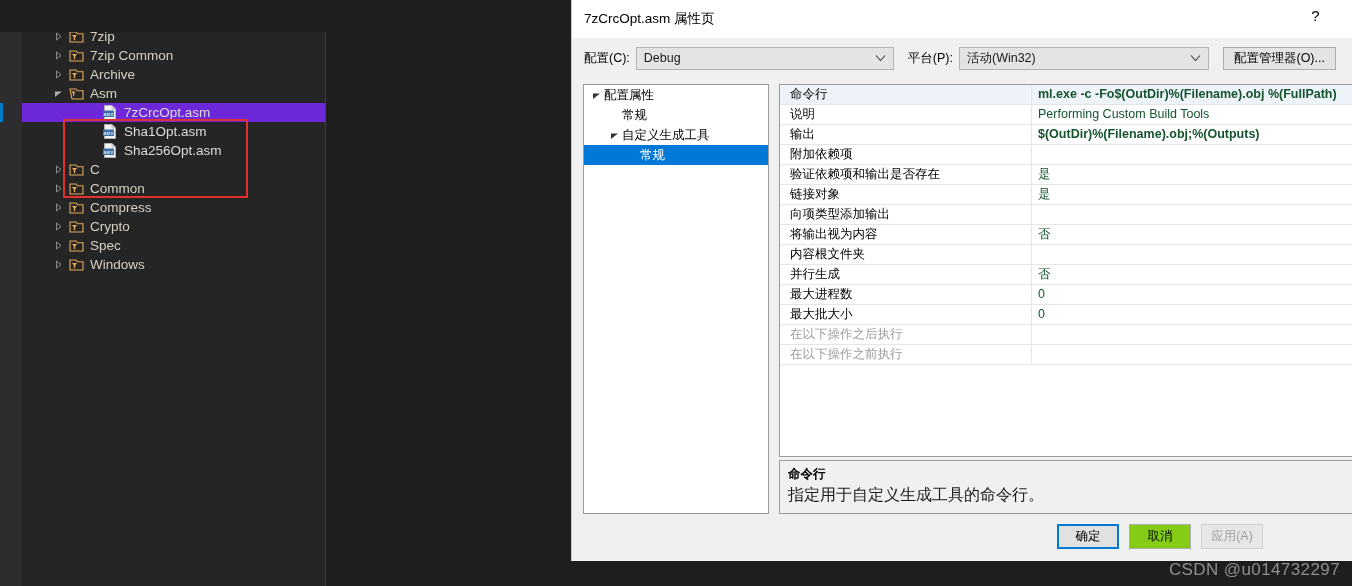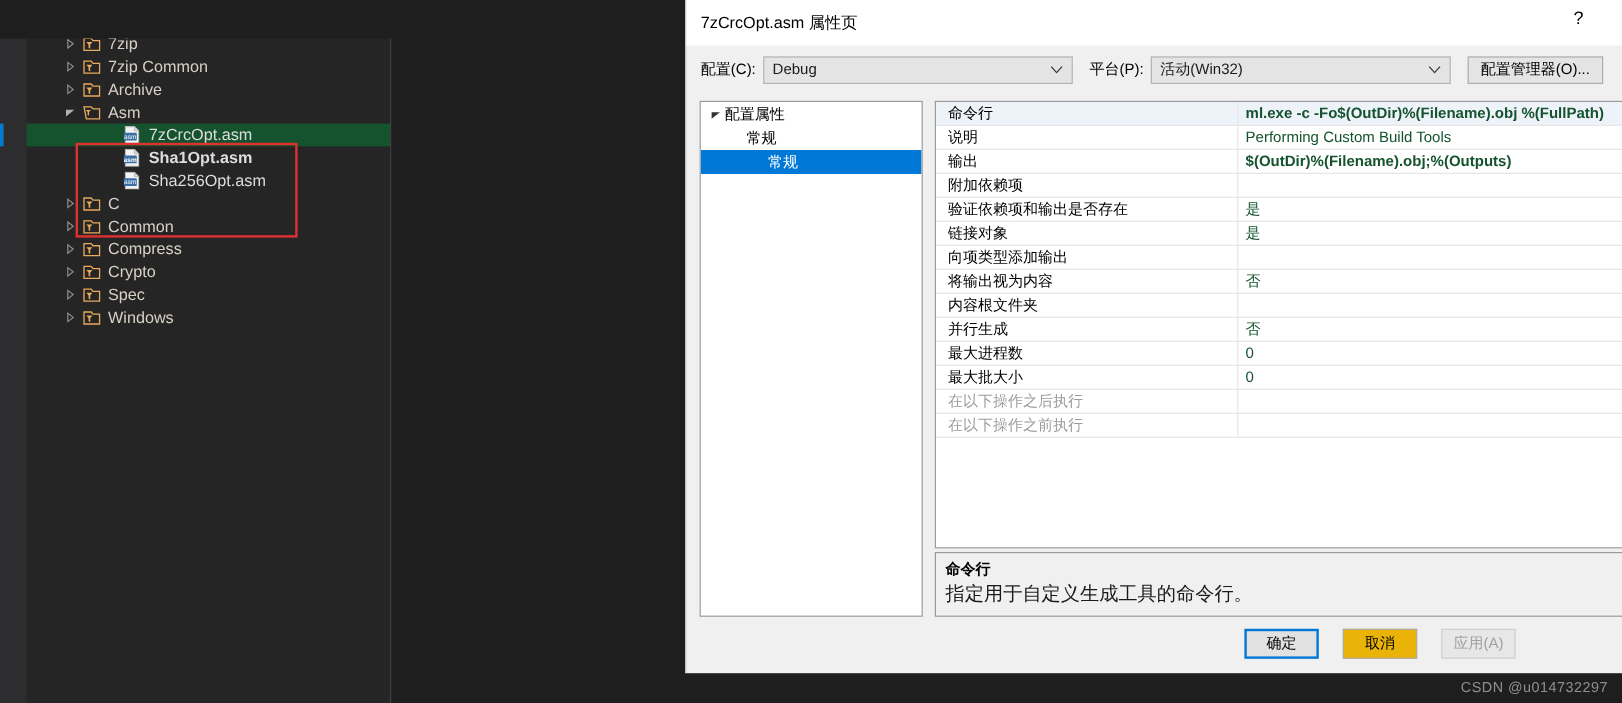--- a/index.html
+++ b/index.html
@@ -28,21 +28,21 @@
   #tree-root { position: absolute; left: 22px; top: 0; right: 0; }
   .tnode {
     position: relative;
     height: 19px;
     display: flex;
     align-items: center;
     color: #d4c5a9;
     font-size: 13.5px;
     white-space: nowrap;
   }
-  .tnode.selected { background: #14532d; }
+  .tnode.selected { background: #6d28d9; }
   .tnode.selected::before {
     content: ""; position: absolute; left: -22px; top: 0;
     width: 3px; height: 19px; background: #007acc;
   }
   .expander {
     width: 16px; height: 19px;
     display: flex; align-items: center; justify-content: center;
     flex: 0 0 16px;
   }
   .expander svg { display: block; }
@@ -59,21 +59,21 @@
     border: 2px solid #e03030;
     box-sizing: border-box;
     pointer-events: none;
   }
 
   
   #watermark {
     position: absolute;
     right: 12px; bottom: 6px;
     color: #8f8f8f;
-    font-size: 12px;
+    font-size: 17px;
     letter-spacing: .4px;
     font-family: "Liberation Sans", sans-serif;
   }
 
   
   #dialog {
     position: absolute;
     left: 539px; top: 0;
     width: 813px; height: 561px;
     background: #f0f0f0;
@@ -220,27 +220,27 @@
   #desc-body { font-size: 16px; color: #1a1a1a; }
 
   
   #dlg-footer {
     position: absolute;
     left: 0; bottom: 12px;
     width: 703px;
     display: flex; justify-content: flex-end;
     padding-right: 12px;
     box-sizing: border-box;
-    gap: 20px;
+    gap: 10px;
   }
   .dlg-btn {
     width: 62px; height: 25px;
     display: flex; align-items: center; justify-content: center;
     font-size: 12.5px;
-    background: #eab308;
+    background: #84cc16;
     border: 1px solid #adadad;
     box-sizing: border-box;
     color: #000;
   }
   .dlg-btn.default { border: 2px solid #0078d7; background: #e1e1e1; }
   .dlg-btn.disabled { color: #a0a0a0; border-color: #cfcfcf; background: #e7e7e7; }
 </style>
 </head>
 <body>
 
@@ -308,21 +308,21 @@
         <span class="nicon">
           <svg width="14" height="15" viewBox="0 0 14 15">
             <path d="M1.5 0.5 h7.5 l3.5 3.5 v10.5 h-11 z" fill="#f3f3f3" stroke="#b8b8b8" stroke-width="0.9"></path>
             <path d="M9 0.7 v3.4 h3.3" fill="#d8d8d8" stroke="#b8b8b8" stroke-width="0.8"></path>
             <rect x="0" y="5.6" width="11" height="6.4" fill="#3a6ea5" rx="0.6"></rect>
             <text x="5.5" y="10.7" font-family="Liberation Sans, sans-serif" font-size="5.4" fill="#ffffff" text-anchor="middle">asm</text>
           </svg>
         </span>
         <span class="tlabel">7zCrcOpt.asm</span>
       </div>
-      <div class="tnode file" style="padding-left: 62px; font-weight: bold;">
+      <div class="tnode file" style="padding-left: 62px;">
         <span class="expander"></span>
         <span class="nicon">
           <svg width="14" height="15" viewBox="0 0 14 15">
             <path d="M1.5 0.5 h7.5 l3.5 3.5 v10.5 h-11 z" fill="#f3f3f3" stroke="#b8b8b8" stroke-width="0.9"></path>
             <path d="M9 0.7 v3.4 h3.3" fill="#d8d8d8" stroke="#b8b8b8" stroke-width="0.8"></path>
             <rect x="0" y="5.6" width="11" height="6.4" fill="#3a6ea5" rx="0.6"></rect>
             <text x="5.5" y="10.7" font-family="Liberation Sans, sans-serif" font-size="5.4" fill="#ffffff" text-anchor="middle">asm</text>
           </svg>
         </span>
         <span class="tlabel">Sha1Opt.asm</span>
@@ -469,20 +469,28 @@
           <svg width="9" height="9" viewBox="0 0 9 9">
             <path d="M1 2.5 L8 2.5 L1 8 Z" fill="#333333"></path>
           </svg>
         </span>
         <span>配置属性</span>
       </div>
       <div class="ptnode" style="padding-left: 22px;">
         <span class="ptexp"></span>
         <span>常规</span>
       </div>
+      <div class="ptnode" style="padding-left: 22px;">
+        <span class="ptexp">
+          <svg width="9" height="9" viewBox="0 0 9 9">
+            <path d="M1 2.5 L8 2.5 L1 8 Z" fill="#333333"></path>
+          </svg>
+        </span>
+        <span>自定义生成工具</span>
+      </div>
       <div class="ptnode sel" style="padding-left: 40px;">
         <span class="ptexp"></span>
         <span>常规</span>
       </div>
     </div>
 
   <div id="prop-grid">
       <div class="pg-row sel">
         <div class="pg-name">命令行</div>
         <div class="pg-val bold">ml.exe -c -Fo$(OutDir)%(Filename).obj %(FullPath)</div>

